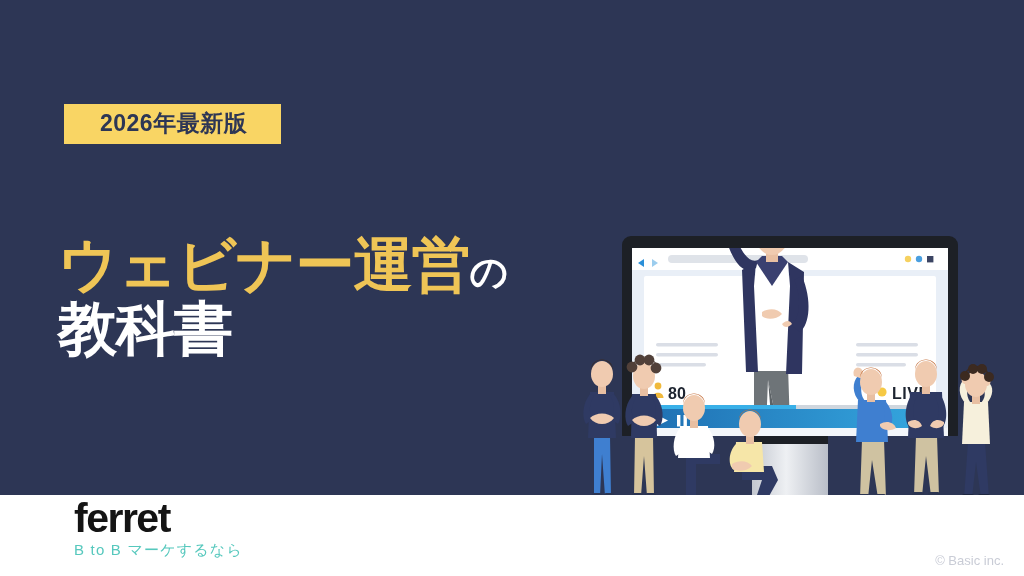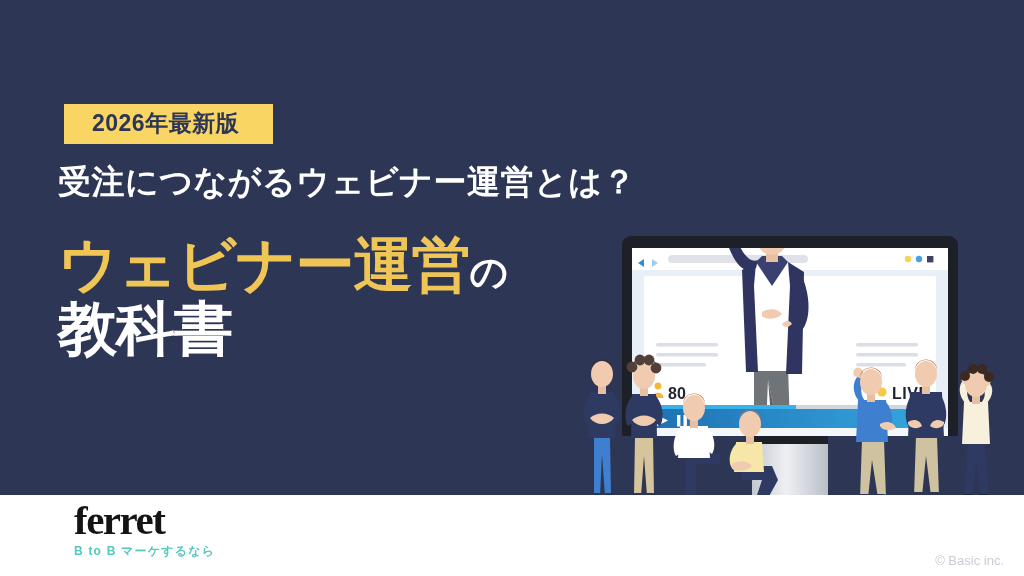--- a/index.html
+++ b/index.html
@@ -9,21 +9,21 @@
     background:#2d3655;
     position:relative;
   }
   #stage { position:absolute; inset:0; background:#2d3655; overflow:hidden; }
 
   
   .badge {
     position:absolute; left:64px; top:104px;
     background:#f9d564; color:#2d3655;
     font-size:23px; font-weight:bold; letter-spacing:0.5px;
-    padding:7px 34px 9px 28px;
+    padding:7px 34px 9px 36px;
     line-height:1.05;
   }
   .subhead {
     position:absolute; left:58px; top:160px;
     color:#ffffff; font-size:33px; font-weight:bold;
     letter-spacing:0.5px; white-space:nowrap;
   }
   .title-wrap { position:absolute; left:58px; top:236px; width:560px; }
   .title-line1 {
     white-space:nowrap; line-height:1.0;
@@ -36,45 +36,44 @@
     line-height:1.0; margin-top:5px; letter-spacing:-1px;
   }
 
   
   .bottom-band {
     position:absolute; left:0; right:0; bottom:0; height:81px;
     background:#ffffff;
   }
   .logo { position:absolute; left:74px; bottom:16px; width:190px; }
   .logo-word {
-    font-family:Liberation Serif, serif;
+    font-family:Liberation Sans, sans-serif;
     font-size:41px; font-weight:bold; color:#141414;
     letter-spacing:-1.5px; line-height:1;
   }
   .logo-tag {
-    margin-top:2px; color:#56c8bd; font-size:12px;
-    font-weight:bold; letter-spacing:1.2px;
+    margin-top:2px; color:#56c8bd; font-size:15px;
+    font-weight:normal; letter-spacing:1.2px;
   }
   .copyright {
     position:absolute; right:20px; bottom:8px;
     color:#c9ccd6; font-size:13px;
   }
 
   
   #illus { position:absolute; left:556px; top:136px; width:468px; height:444px; }
   #illus svg { display:block; width:100%; height:100%; }
 </style>
 </head>
 <body>
 
 <div id="stage">
 
   <div class="badge">2026年最新版</div>
 
-  <div class="subhead">受注につながるウェビナー運営とは？</div>
 
   <div class="title-wrap">
     <div class="title-line1">
       <span class="t-gold">ウェビナー運営</span><span class="t-no">の</span>
     </div>
     <div class="title-line2">教科書</div>
   </div>
 
   <div id="illus">
     <svg viewBox="0 0 468 444" xmlns="http://www.w3.org/2000/svg">

